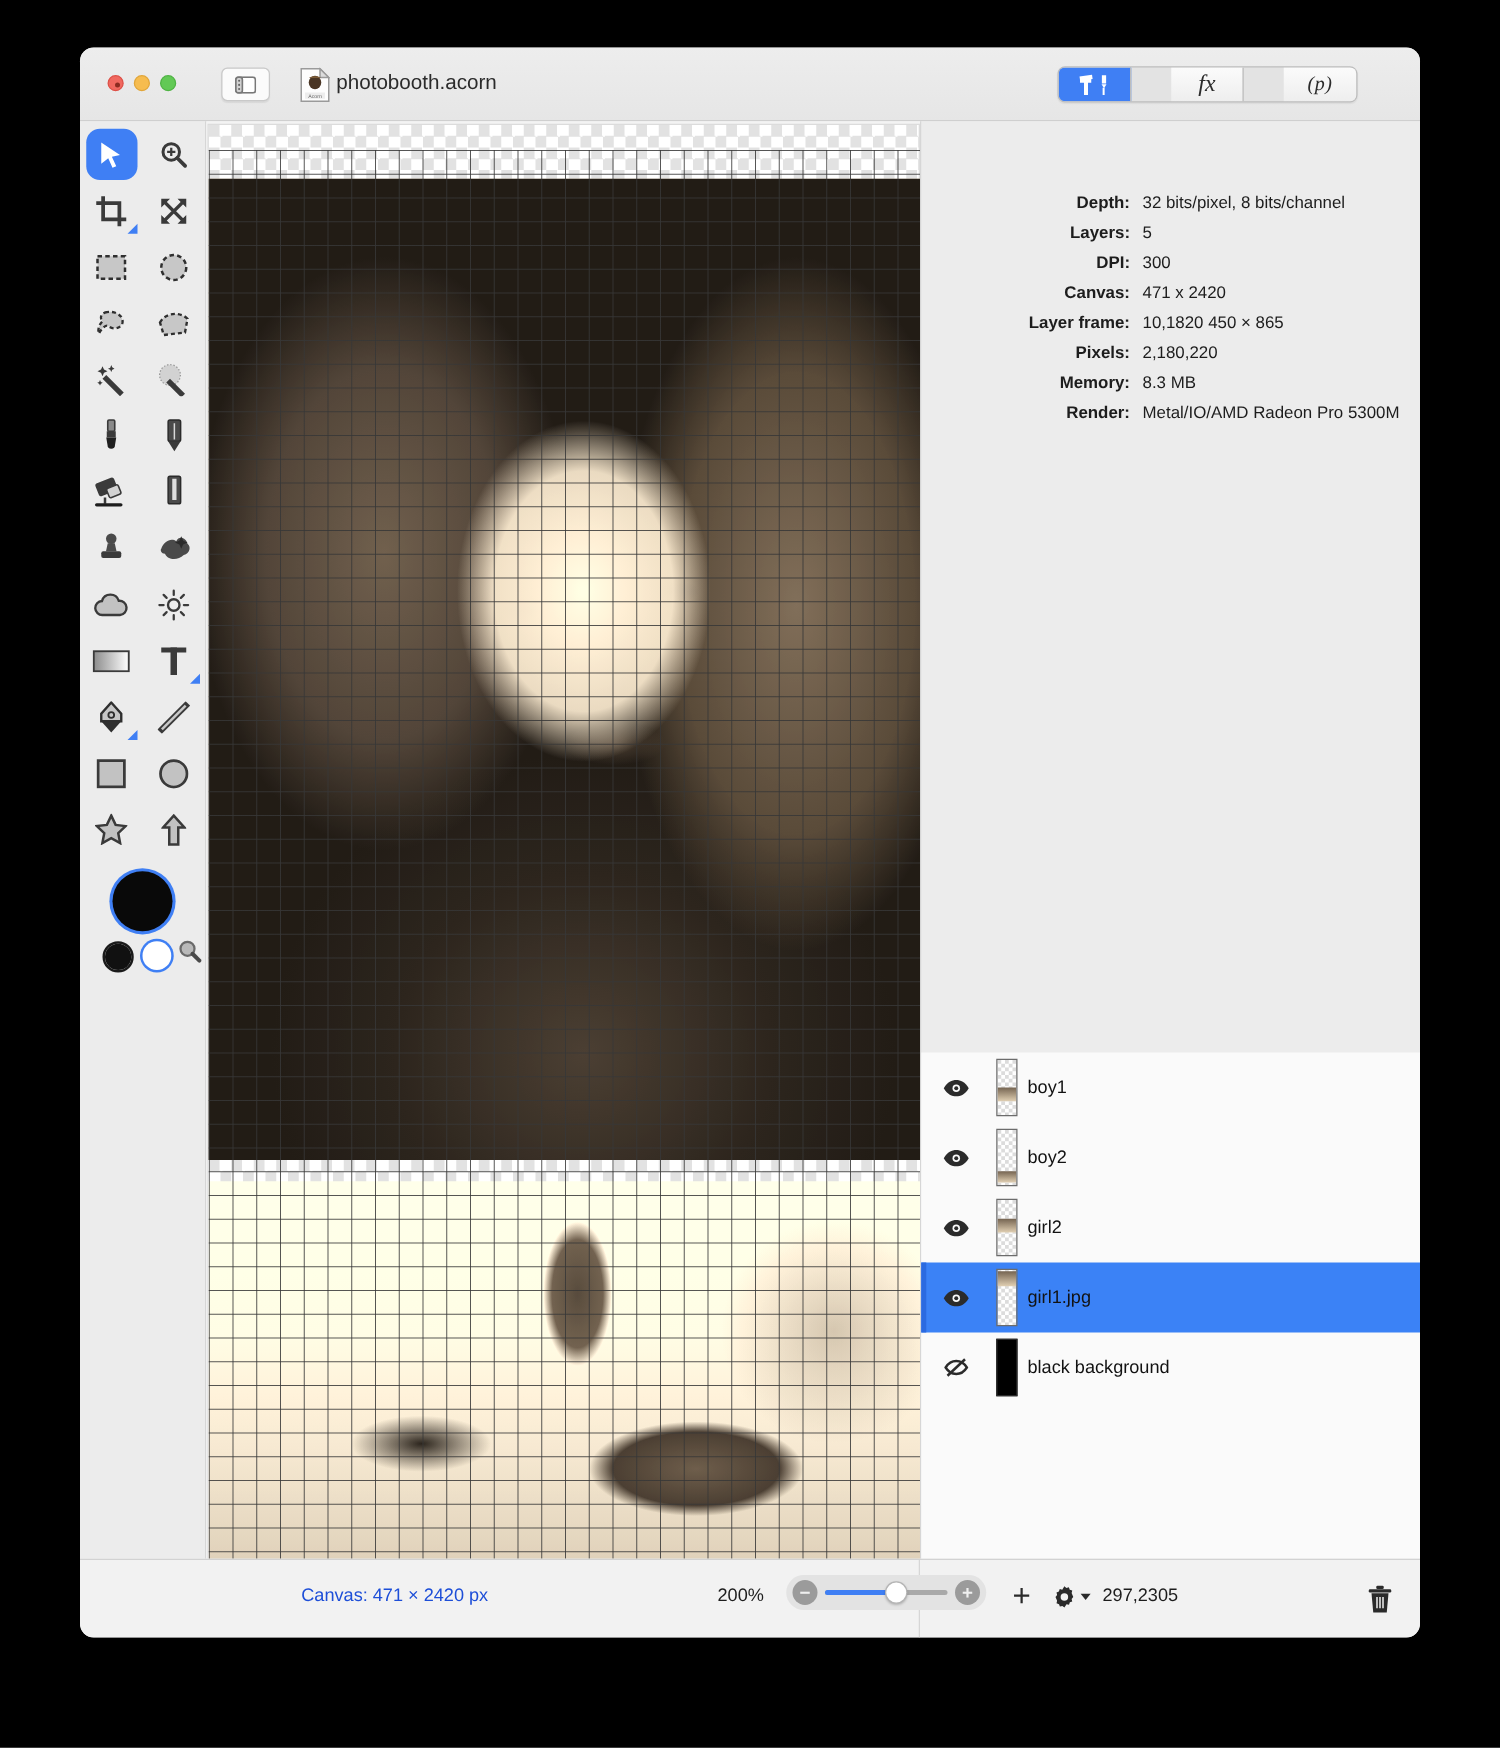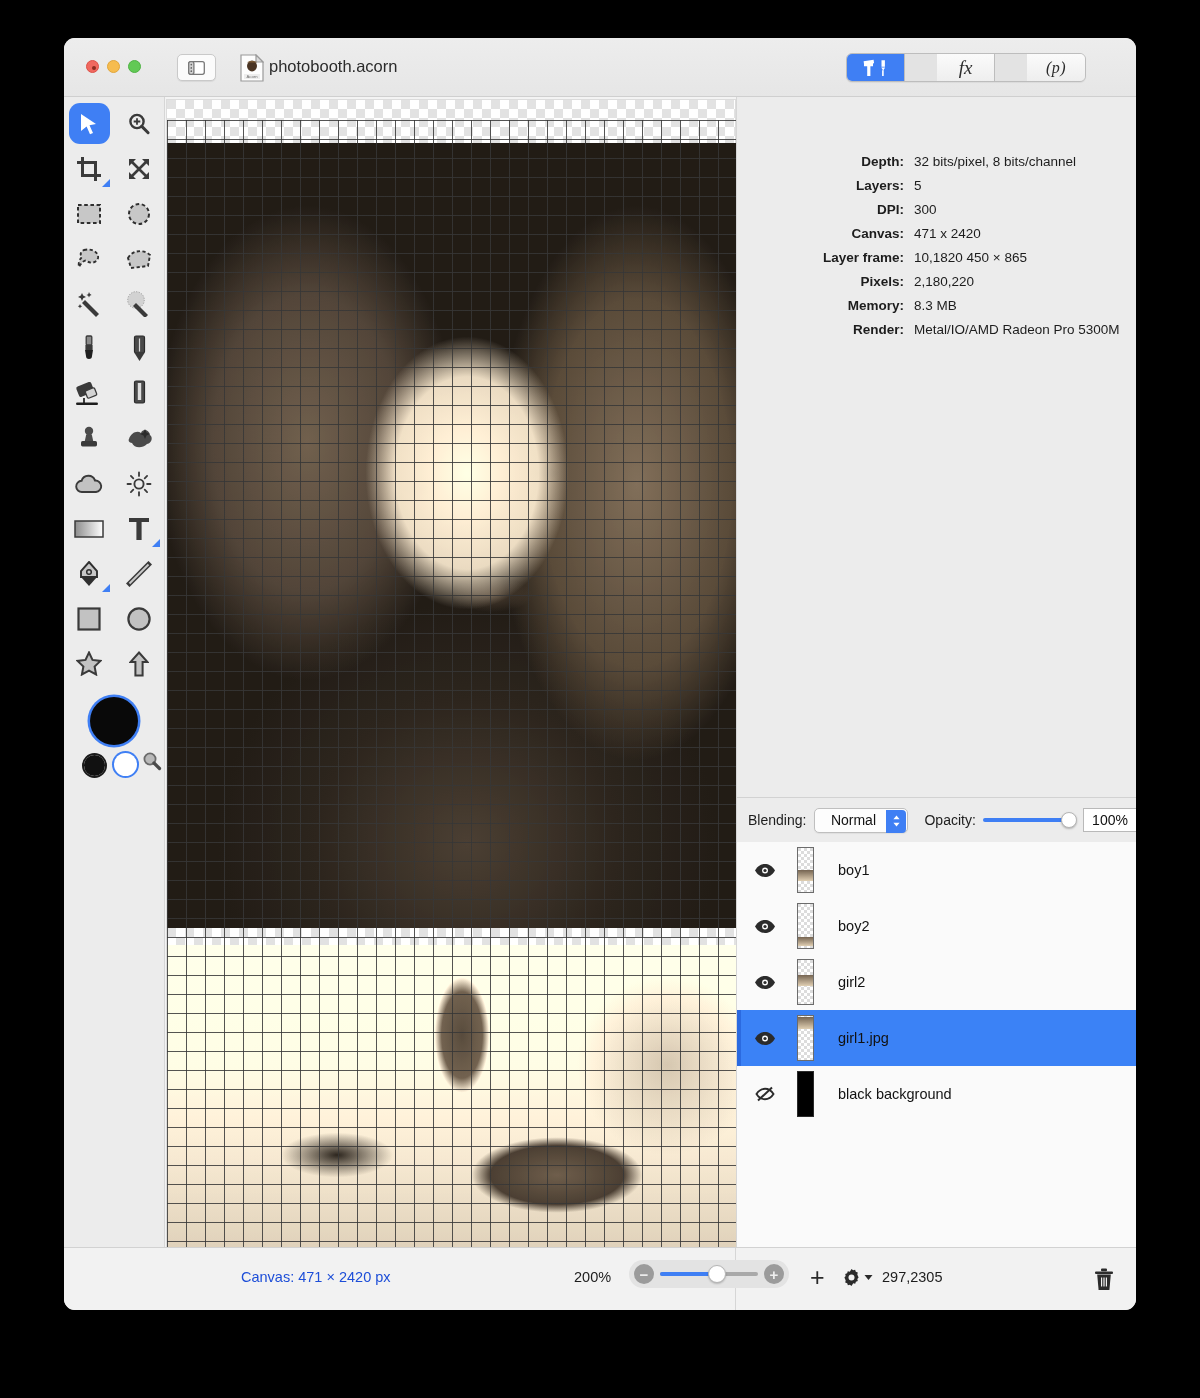--- a/index.html
+++ b/index.html
@@ -276,21 +276,21 @@
     border: 1.5px solid #6c6c6c;
     background: repeating-conic-gradient(#ffffff 0% 25%, #dcdcdc 0% 50%) 0 0/6px 6px;
     margin-left: 4px; position: relative; overflow:hidden;
   }
   .thumb .bit {
     position:absolute; left:0; width:100%;
     background: linear-gradient(#6e5b4c, #c9bfb2);
     filter: sepia(.4);
   }
   .thumb.black { background:#000; border-color:#2a2a2a; }
-  .layer-name { margin-left: 24px; font-size: 14.5px; color: #121212; }
+  .layer-name { margin-left: 8px; font-size: 14.5px; color: #121212; }
 
   
   #statusbar {
     position: absolute; left: 0; top: 1209px;
     width: 1072px; height: 63px;
     background: #f2f2f2;
     border-top: 1px solid #d2d2d2;
   }
   #status-left {
     position: absolute; left: 101px; top: 0; width: 571px; height: 100%;
@@ -611,37 +611,20 @@
       <div class="inforow">
         <div class="infolabel">Memory:</div>
         <div class="infoval">8.3 MB</div>
       </div>
       <div class="inforow">
         <div class="infolabel">Render:</div>
         <div class="infoval">Metal/IO/AMD Radeon Pro 5300M</div>
       </div>
     </div>
 
-    <div id="blend-bar">
-      <div id="blend-label">Blending:</div>
-      <div id="blend-select">
-        <div id="blend-value">Normal</div>
-        <div id="blend-arrows">
-          <svg width="9" height="14" viewBox="0 0 9 14">
-              <path d="M4.5 1.5L7.6 5.3H1.4zM4.5 12.5L1.4 8.7h6.2z" fill="#fff"></path>
-            </svg>
-        </div>
-      </div>
-      <div id="opacity-label">Opacity:</div>
-      <div id="opacity-slider">
-        <div id="op-track-fill"></div>
-        <div id="op-knob"></div>
-      </div>
-      <div id="opacity-field">100%</div>
-    </div>
 
     <div id="layers-list">
 
       <div class="layer-row">
         <div class="eye">
           <svg width="22" height="15" viewBox="0 0 22 15">
             <path d="M1 7.5C4 2.5 7.5 1 11 1s7 1.5 10 6.5C18 12.5 14.5 14 11 14S4 12.5 1 7.5z" fill="#2b2b2b"></path>
             <circle cx="11" cy="7.5" r="3" fill="#fafafa"></circle>
             <circle cx="11" cy="7.5" r="1.6" fill="#2b2b2b"></circle>
           </svg>

